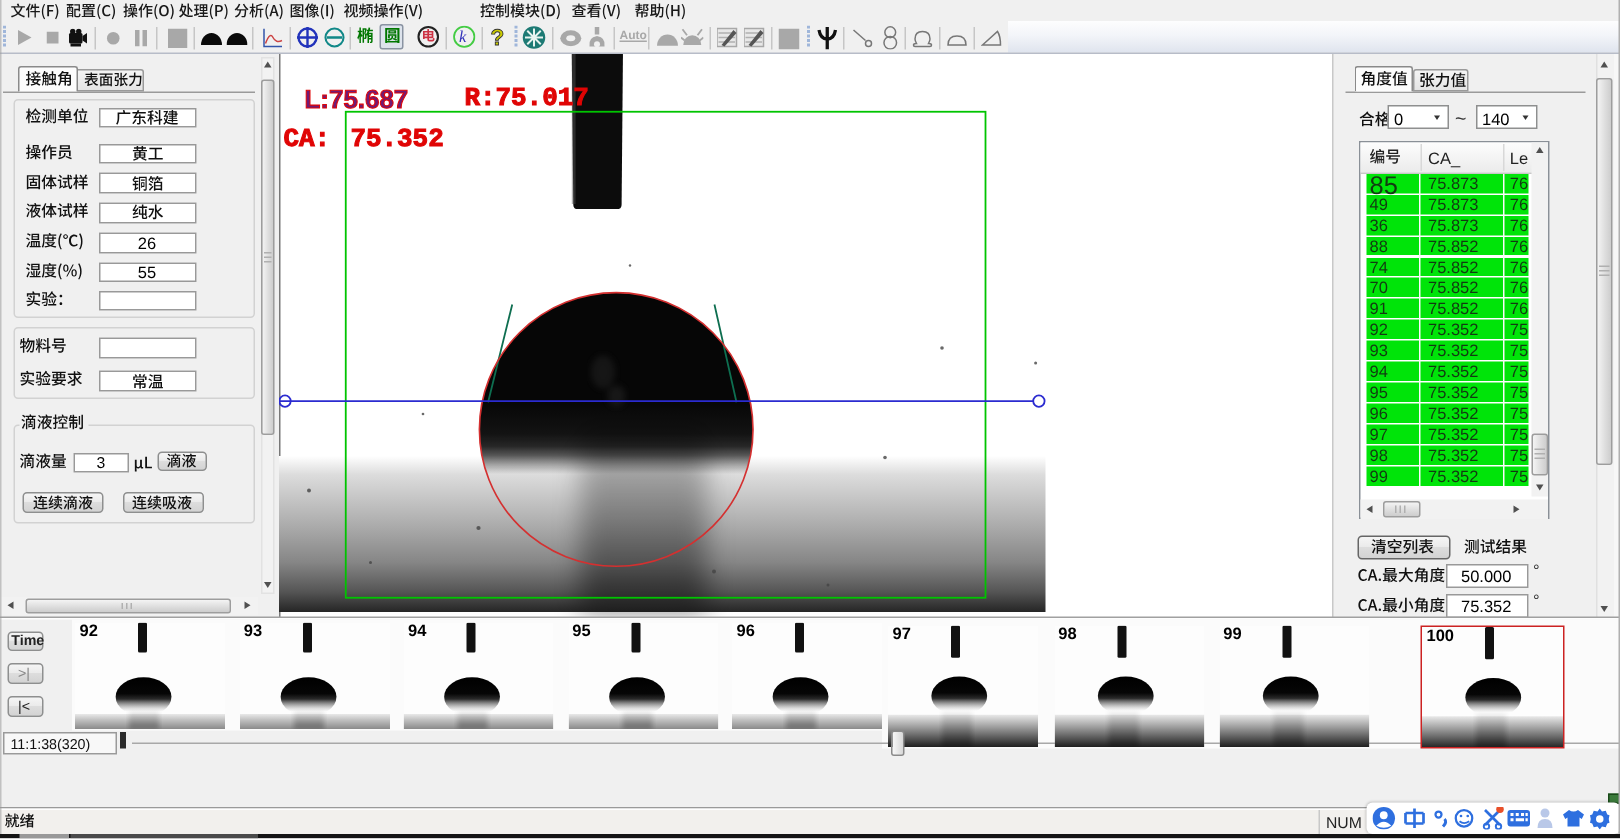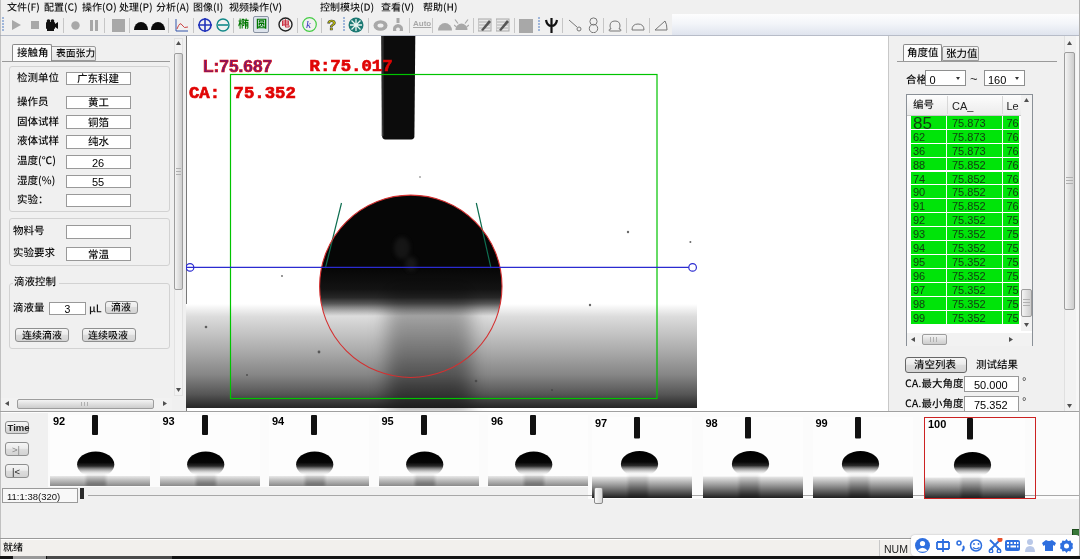--- a/index.html
+++ b/index.html
@@ -388,56 +388,56 @@
     </svg>
     <svg style="position:absolute;left:906px;top:74px;overflow:visible" width="23" height="13" viewBox="0 0 23 13">
       <path transform="translate(0,9.24)" d="M5.4 -8.9C4.3 -7.3 2.3 -5.9 0.4 -5.1C0.6 -4.9 0.9 -4.5 1.1 -4.2C1.6 -4.5 2.1 -4.7 2.6 -5.1V-4.5H7.9V-5.2C8.4 -4.9 9.0 -4.6 9.5 -4.4C9.7 -4.7 10.0 -5.1 10.2 -5.3C8.7 -5.9 7.2 -6.7 5.9 -8.0L6.3 -8.5ZM3.2 -5.4C4.0 -6.0 4.7 -6.6 5.3 -7.3C6.1 -6.5 6.8 -5.9 7.5 -5.4ZM2.0 -3.4V0.9H3.0V0.3H7.6V0.8H8.7V-3.4ZM3.0 -0.6V-2.5H7.6V-0.6Z M16.6 -6.9H18.7C18.4 -6.3 18.0 -5.8 17.6 -5.3C17.1 -5.8 16.8 -6.3 16.5 -6.7ZM12.5 -8.9V-6.6H11.0V-5.7H12.4C12.1 -4.4 11.4 -2.8 10.8 -1.9C10.9 -1.7 11.2 -1.3 11.2 -1.0C11.7 -1.7 12.2 -2.7 12.5 -3.7V0.9H13.5V-4.2C13.7 -3.9 14.0 -3.4 14.1 -3.2L14.1 -3.1C14.3 -2.9 14.5 -2.6 14.6 -2.3C14.9 -2.4 15.1 -2.5 15.3 -2.6V0.9H16.3V0.5H18.9V0.9H19.8V-2.7L20.2 -2.6C20.3 -2.8 20.6 -3.2 20.8 -3.4C19.8 -3.7 19.0 -4.1 18.3 -4.7C19.0 -5.5 19.6 -6.4 19.9 -7.5L19.3 -7.8L19.1 -7.7H17.1C17.3 -8.0 17.4 -8.3 17.5 -8.6L16.6 -8.9C16.2 -7.8 15.5 -6.8 14.7 -6.1V-6.6H13.5V-8.9ZM16.3 -0.4V-2.2H18.9V-0.4ZM16.1 -3.0C16.6 -3.3 17.1 -3.7 17.6 -4.1C18.1 -3.7 18.6 -3.3 19.2 -3.0ZM16.0 -6.0C16.2 -5.6 16.6 -5.1 16.9 -4.7C16.2 -4.1 15.3 -3.5 14.3 -3.2L14.7 -3.8C14.6 -4.1 13.7 -5.0 13.5 -5.3V-5.7H14.3L14.3 -5.7C14.5 -5.5 14.9 -5.2 15.0 -5.0C15.4 -5.3 15.7 -5.6 16.0 -6.0Z" fill="#111"></path>
     </svg>
     <div class="abs" style="left:925.4px;top:70.4px;width:41px;height:16px;background:#fff;border:1px solid #8e8f8f"></div>
     <div class="abs num" style="left:929.4px;top:73.5px;font-size:11px;line-height:13px;white-space:pre;">0</div>
     <svg class="abs" style="left:955.4px;top:75.5px" width="6" height="6">
       <path d="M1 1 L3.0 4 L5 1 Z" fill="#333"></path>
     </svg>
     <div class="abs" style="left:984px;top:70.4px;width:41px;height:16px;background:#fff;border:1px solid #8e8f8f"></div>
-    <div class="abs num" style="left:988px;top:73.5px;font-size:11px;line-height:13px;white-space:pre;">160</div>
+    <div class="abs num" style="left:988px;top:73.5px;font-size:11px;line-height:13px;white-space:pre;">140</div>
     <svg class="abs" style="left:1014px;top:75.5px" width="6" height="6">
       <path d="M1 1 L3.0 4 L5 1 Z" fill="#333"></path>
     </svg>
     <div class="abs num" style="left:970px;top:71px;font-size:13px;line-height:15px;white-space:pre;color:#333">~</div>
     <div class="abs" style="left:905.5px;top:93.5px;width:127.5px;height:252.5px;background:#fff;border:1px solid #8a9097"></div>
     <div class="abs" style="left:906.5px;top:94.5px;width:125.5px;height:21px;background:linear-gradient(#fdfdfd,#ebebeb);border-bottom:1px solid #c8c8c8"></div>
     <svg style="position:absolute;left:912.5px;top:99px;overflow:visible" width="23" height="13" viewBox="0 0 23 13">
       <path transform="translate(0,9.24)" d="M0.4 -0.6 0.6 0.3C1.5 -0.1 2.6 -0.6 3.6 -1.0L3.5 -1.8C2.3 -1.4 1.1 -0.9 0.4 -0.6ZM0.6 -4.4C0.8 -4.5 1.0 -4.5 2.0 -4.7C1.6 -4.1 1.3 -3.6 1.2 -3.4C0.9 -3.0 0.7 -2.7 0.4 -2.7C0.5 -2.5 0.7 -2.0 0.7 -1.9C0.9 -2.0 1.3 -2.1 3.6 -2.6C3.5 -2.8 3.5 -3.2 3.5 -3.5L2.0 -3.1C2.7 -4.1 3.3 -5.2 3.9 -6.3L3.1 -6.7C2.9 -6.3 2.7 -5.9 2.5 -5.5L1.5 -5.4C2.1 -6.3 2.7 -7.5 3.1 -8.6L2.1 -8.9C1.8 -7.6 1.1 -6.3 0.9 -5.9C0.7 -5.6 0.5 -5.3 0.3 -5.3C0.4 -5.0 0.6 -4.6 0.6 -4.4ZM6.6 -3.6V-2.2H5.9V-3.6ZM7.2 -3.6H7.8V-2.2H7.2ZM6.3 -8.7C6.4 -8.4 6.6 -8.1 6.7 -7.8H4.3V-5.5C4.3 -3.9 4.2 -1.5 3.2 0.2C3.4 0.3 3.8 0.6 4.0 0.7C4.6 -0.4 5.0 -1.9 5.1 -3.3V0.8H5.9V-1.4H6.6V0.6H7.2V-1.4H7.8V0.5H8.4V-1.4H9.1V-0.0C9.1 0.1 9.0 0.1 9.0 0.1C8.9 0.1 8.7 0.1 8.5 0.1C8.6 0.3 8.7 0.6 8.8 0.8C9.1 0.8 9.4 0.8 9.6 0.7C9.8 0.5 9.8 0.3 9.8 -0.0V-4.4L9.1 -4.4H5.2L5.2 -5.2H9.7V-7.8H7.8C7.6 -8.1 7.4 -8.6 7.2 -8.9ZM8.4 -3.6H9.1V-2.2H8.4ZM5.2 -6.9H8.8V-6.0H5.2Z M13.4 -7.6H18.1V-6.4H13.4ZM12.4 -8.5V-5.5H19.1V-8.5ZM11.1 -4.7V-3.8H13.2C13.0 -3.1 12.7 -2.4 12.5 -1.9H18.0C17.8 -0.8 17.6 -0.3 17.4 -0.1C17.2 -0.1 17.1 -0.0 16.9 -0.0C16.6 -0.0 15.8 -0.1 15.1 -0.1C15.2 0.1 15.4 0.5 15.4 0.8C16.1 0.9 16.8 0.9 17.2 0.9C17.7 0.8 17.9 0.8 18.2 0.5C18.6 0.2 18.9 -0.6 19.1 -2.3C19.1 -2.5 19.1 -2.8 19.1 -2.8H14.0L14.3 -3.8H20.3V-4.7Z" fill="#222"></path>
     </svg>
     <div class="abs num" style="left:952px;top:99.5px;font-size:11px;line-height:13px;white-space:pre;color:#222">CA_</div>
     <div class="abs num" style="left:1006.5px;top:99.5px;font-size:11px;line-height:13px;white-space:pre;color:#222">Le</div>
     <div class="abs" style="left:946.5px;top:96px;width:1px;height:18px;background:#d8d8d8"></div>
     <div class="abs" style="left:1002px;top:96px;width:1px;height:18px;background:#d8d8d8"></div>
     <div class="abs" style="left:910.5px;top:115.7px;width:108px;height:12.95px;background:#00e409"></div>
     <div class="abs num" style="left:913px;top:116.7px;font-size:17px;line-height:13px;white-space:pre;color:#123a12">85</div>
     <div class="abs num" style="left:952px;top:116.7px;font-size:11px;line-height:13px;white-space:pre;color:#123a12">75.873</div>
     <div class="abs num" style="left:1006.5px;top:116.7px;font-size:11px;line-height:13px;white-space:pre;color:#123a12">76</div>
     <div class="abs" style="left:910.5px;top:129.65px;width:108px;height:12.95px;background:#00e409"></div>
-    <div class="abs num" style="left:913px;top:130.65px;font-size:11px;line-height:13px;white-space:pre;color:#123a12">62</div>
+    <div class="abs num" style="left:913px;top:130.65px;font-size:11px;line-height:13px;white-space:pre;color:#123a12">49</div>
     <div class="abs num" style="left:952px;top:130.65px;font-size:11px;line-height:13px;white-space:pre;color:#123a12">75.873</div>
     <div class="abs num" style="left:1006.5px;top:130.65px;font-size:11px;line-height:13px;white-space:pre;color:#123a12">76</div>
     <div class="abs" style="left:910.5px;top:143.6px;width:108px;height:12.95px;background:#00e409"></div>
     <div class="abs num" style="left:913px;top:144.6px;font-size:11px;line-height:13px;white-space:pre;color:#123a12">36</div>
     <div class="abs num" style="left:952px;top:144.6px;font-size:11px;line-height:13px;white-space:pre;color:#123a12">75.873</div>
     <div class="abs num" style="left:1006.5px;top:144.6px;font-size:11px;line-height:13px;white-space:pre;color:#123a12">76</div>
     <div class="abs" style="left:910.5px;top:157.55px;width:108px;height:12.95px;background:#00e409"></div>
     <div class="abs num" style="left:913px;top:158.55px;font-size:11px;line-height:13px;white-space:pre;color:#123a12">88</div>
     <div class="abs num" style="left:952px;top:158.55px;font-size:11px;line-height:13px;white-space:pre;color:#123a12">75.852</div>
     <div class="abs num" style="left:1006.5px;top:158.55px;font-size:11px;line-height:13px;white-space:pre;color:#123a12">76</div>
     <div class="abs" style="left:910.5px;top:171.5px;width:108px;height:12.95px;background:#00e409"></div>
     <div class="abs num" style="left:913px;top:172.5px;font-size:11px;line-height:13px;white-space:pre;color:#123a12">74</div>
     <div class="abs num" style="left:952px;top:172.5px;font-size:11px;line-height:13px;white-space:pre;color:#123a12">75.852</div>
     <div class="abs num" style="left:1006.5px;top:172.5px;font-size:11px;line-height:13px;white-space:pre;color:#123a12">76</div>
     <div class="abs" style="left:910.5px;top:185.45px;width:108px;height:12.95px;background:#00e409"></div>
-    <div class="abs num" style="left:913px;top:186.45px;font-size:11px;line-height:13px;white-space:pre;color:#123a12">90</div>
+    <div class="abs num" style="left:913px;top:186.45px;font-size:11px;line-height:13px;white-space:pre;color:#123a12">70</div>
     <div class="abs num" style="left:952px;top:186.45px;font-size:11px;line-height:13px;white-space:pre;color:#123a12">75.852</div>
     <div class="abs num" style="left:1006.5px;top:186.45px;font-size:11px;line-height:13px;white-space:pre;color:#123a12">76</div>
     <div class="abs" style="left:910.5px;top:199.39999999999998px;width:108px;height:12.95px;background:#00e409"></div>
     <div class="abs num" style="left:913px;top:200.39999999999998px;font-size:11px;line-height:13px;white-space:pre;color:#123a12">91</div>
     <div class="abs num" style="left:952px;top:200.39999999999998px;font-size:11px;line-height:13px;white-space:pre;color:#123a12">75.852</div>
     <div class="abs num" style="left:1006.5px;top:200.39999999999998px;font-size:11px;line-height:13px;white-space:pre;color:#123a12">76</div>
     <div class="abs" style="left:910.5px;top:213.35px;width:108px;height:12.95px;background:#00e409"></div>
     <div class="abs num" style="left:913px;top:214.35px;font-size:11px;line-height:13px;white-space:pre;color:#123a12">92</div>
     <div class="abs num" style="left:952px;top:214.35px;font-size:11px;line-height:13px;white-space:pre;color:#123a12">75.352</div>
     <div class="abs num" style="left:1006.5px;top:214.35px;font-size:11px;line-height:13px;white-space:pre;color:#123a12">75</div>
@@ -779,21 +779,21 @@
             <feGaussianBlur stdDeviation="1.6"></feGaussianBlur>
           </filter>
         </defs>
         <rect x="42" y="0" width="6" height="21.5" fill="#111" rx="1"></rect>
         <rect x="0" y="59.5" width="100" height="21.5" fill="url(#tb99)"></rect>
         <rect x="36" y="57.5" width="20" height="23.5" fill="url(#ts99)" filter="url(#tf99)"></rect>
         <ellipse cx="47.5" cy="47.0" rx="18.6" ry="13" fill="url(#tr99)"></ellipse>
       </svg>
       <div style="position:absolute;left:3px;top:0px;font-size:11px;font-weight:bold;font-family:'Liberation Sans'">99</div>
     </div>
-    <div class="abs" style="left:924px;top:417px;width:112px;height:81.5px;border:1.5px solid #cc2222;overflow:hidden">
+    <div class="abs" style="left:947px;top:417px;width:96px;height:81.5px;border:1.5px solid #cc2222;overflow:hidden">
       <svg width="100" height="81" viewBox="0 0 100 81" style="position:absolute;left:0;top:0">
         <rect width="100" height="81" fill="#fdfdfd"></rect>
         <defs>
           <linearGradient id="tb100" x1="0" y1="0" x2="0" y2="1">
 <stop offset="0" stop-color="#e9e9e9"></stop>
             <stop offset="0.4" stop-color="#9a9a9a"></stop>
 <stop offset="1" stop-color="#1f1f1f"></stop>
           </linearGradient>
 <linearGradient id="tr100" x1="0" y1="0" x2="0" y2="1">
 <stop offset="0" stop-color="#000"></stop>

